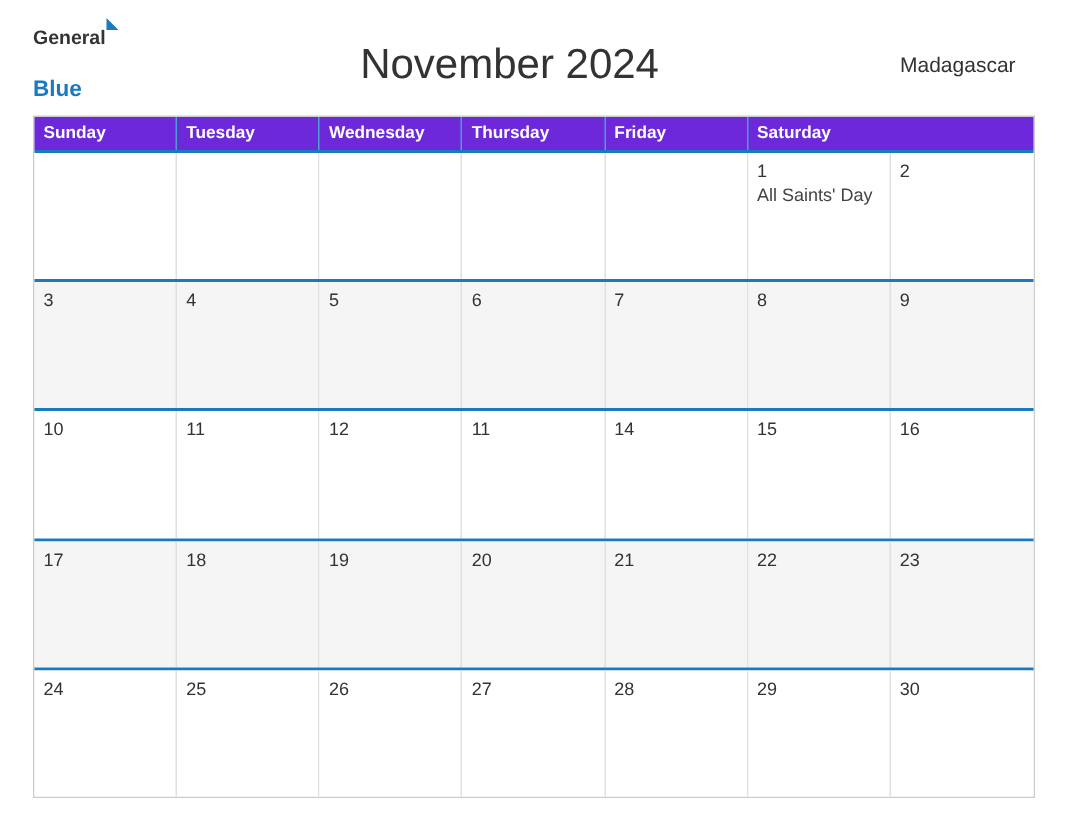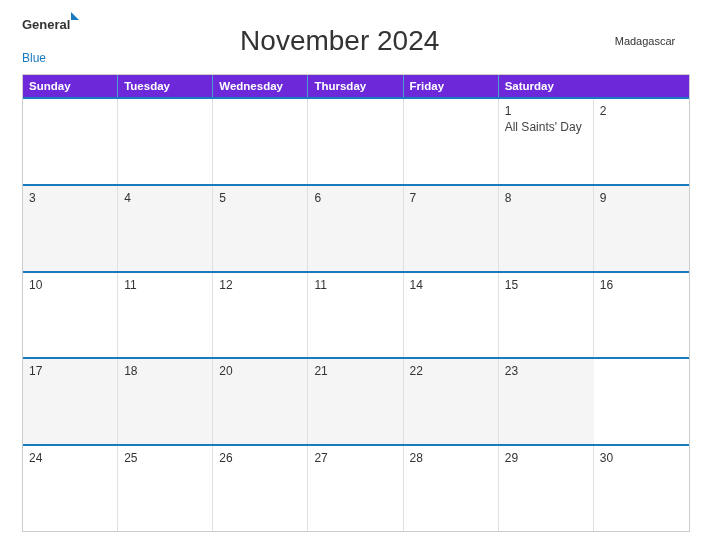--- a/index.html
+++ b/index.html
@@ -29,22 +29,22 @@
     }
 
     .logo-text-general {
       font-size: 13px;
       font-weight: bold;
       color: #333;
       line-height: 1;
     }
 
     .logo-text-blue {
-      font-size: 12px;
-      font-weight: normal;
+      font-size: 15px;
+      font-weight: bold;
       color: #1a7abf;
       line-height: 1;
     }
 
     .logo-triangle {
       width: 0;
       height: 0;
       border-left: 8px solid #1a7abf;
       border-top: 8px solid transparent;
       border-bottom: 0px solid transparent;
@@ -66,23 +66,23 @@
 
     .month-title {
       font-size: 28px;
       font-weight: normal;
       color: #333;
       text-align: center;
       flex: 1;
     }
 
     .country-label {
-      font-size: 11px;
-      color: #333;
-      text-align: center;
+      font-size: 14px;
+      color: #333;
+      text-align: left;
       min-width: 90px;
     }
 
     
     .calendar {
       flex: 1;
       display: flex;
       flex-direction: column;
       border: 1px solid #ccc;
     }
@@ -247,20 +247,23 @@
         </div>
       </div>
       <div class="cal-week">
         <div class="cal-cell">
           <span class="day-number">17</span>
         </div>
         <div class="cal-cell">
           <span class="day-number">18</span>
         </div>
         <div class="cal-cell">
+          <span class="day-number">19</span>
+        </div>
+        <div class="cal-cell">
           <span class="day-number">20</span>
         </div>
         <div class="cal-cell">
           <span class="day-number">21</span>
         </div>
         <div class="cal-cell">
           <span class="day-number">22</span>
         </div>
         <div class="cal-cell">
           <span class="day-number">23</span>

